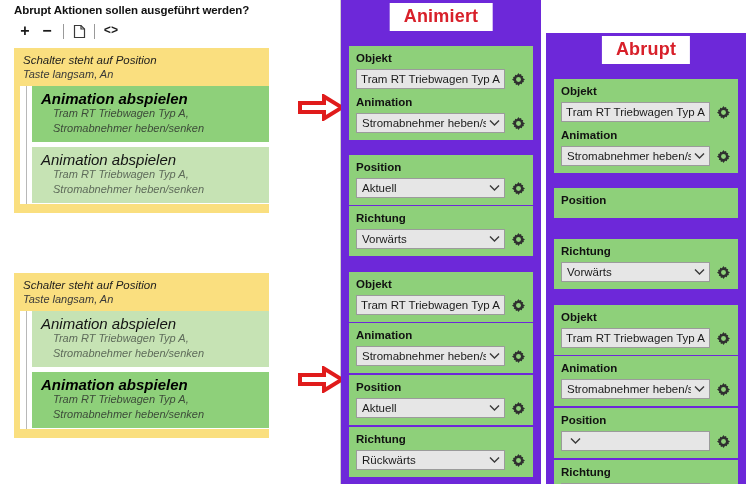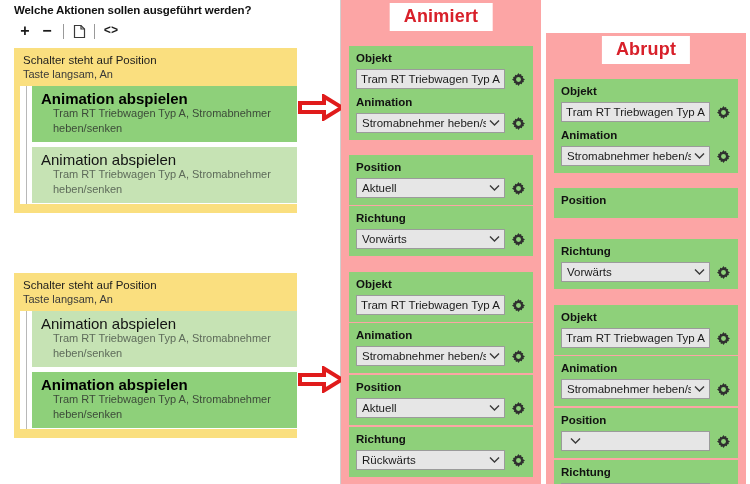--- a/index.html
+++ b/index.html
@@ -36,21 +36,21 @@
     width:1px;height:15px;background:#9a9a9a;margin:0 5px;
   }
   .tb-doc{width:20px;height:19px;display:flex;align-items:center;justify-content:center;cursor:pointer;}
   .tb-code{
     width:22px;height:19px;display:flex;align-items:center;justify-content:center;
     font-size:12px;font-weight:bold;color:#1a1a1a;cursor:pointer;
     font-family:"Liberation Mono","DejaVu Sans Mono",monospace;
   }
 
   
-  .group{position:absolute;left:14px;width:283px;}
+  .group{position:absolute;left:14px;width:255px;font-style:italic;}
   .grp-head{
     background:#fadf7f;
     padding:5px 0 5px 9px;
     box-sizing:border-box;
   }
   .grp-head .t1{font-size:11.5px;color:#1d1d1d;line-height:14px;}
   .grp-head .t2{font-size:11px;color:#3a3a3a;line-height:14px;}
   .grp-body{
     position:relative;
     border-left:6px solid #fadf7f;
@@ -76,21 +76,21 @@
   .action.selected .a2{color:#3c4a39;}
   .act-gap{height:4px;background:#ffffff;}
 
   
   .arrow{position:absolute;width:46px;height:27px;}
   .arrow svg{display:block;width:46px;height:27px;}
 
   
   .col{
     position:absolute;top:0;width:200px;height:484px;
-    background:#fca5a5;
+    background:#6d28d9;
     box-sizing:border-box;
   }
   #col-animiert{left:341px;}
   #col-abrupt{left:546px;margin-top:33px;}
   .col-gap{position:absolute;left:541px;top:0;width:5px;height:484px;background:#ffffff;}
 
   .col-title{
     position:absolute;top:3px;left:50%;transform:translateX(-50%);
     background:#ffffff;
     padding:3px 14px 4px 14px;
@@ -137,21 +137,21 @@
   .chev{width:16px;flex:0 0 16px;display:flex;align-items:center;justify-content:center;}
   .chev svg{display:block;}
   .gear{width:15px;height:15px;flex:0 0 15px;display:flex;align-items:center;justify-content:center;cursor:pointer;}
   .gear svg{display:block;}
 </style>
 </head>
 <body>
 
 <div id="left-panel">
 
-  <div id="panel-title">Welche Aktionen sollen ausgeführt werden?</div>
+  <div id="panel-title">Abrupt Aktionen sollen ausgeführt werden?</div>
 
   <div id="toolbar">
     <div class="tb-btn">+</div>
     <div class="tb-btn">−</div>
     <div class="tb-sep"></div>
     <div class="tb-doc">
       <svg width="13" height="15" viewBox="0 0 13 15">
         <path d="M1.5 1.5 h6.5 l3.5 3.5 v8.5 h-10 z" fill="#ffffff" stroke="#3a3a3a" stroke-width="1.2"></path>
         <path d="M8 1.5 v3.5 h3.5" fill="none" stroke="#3a3a3a" stroke-width="1.2"></path>
       </svg>

